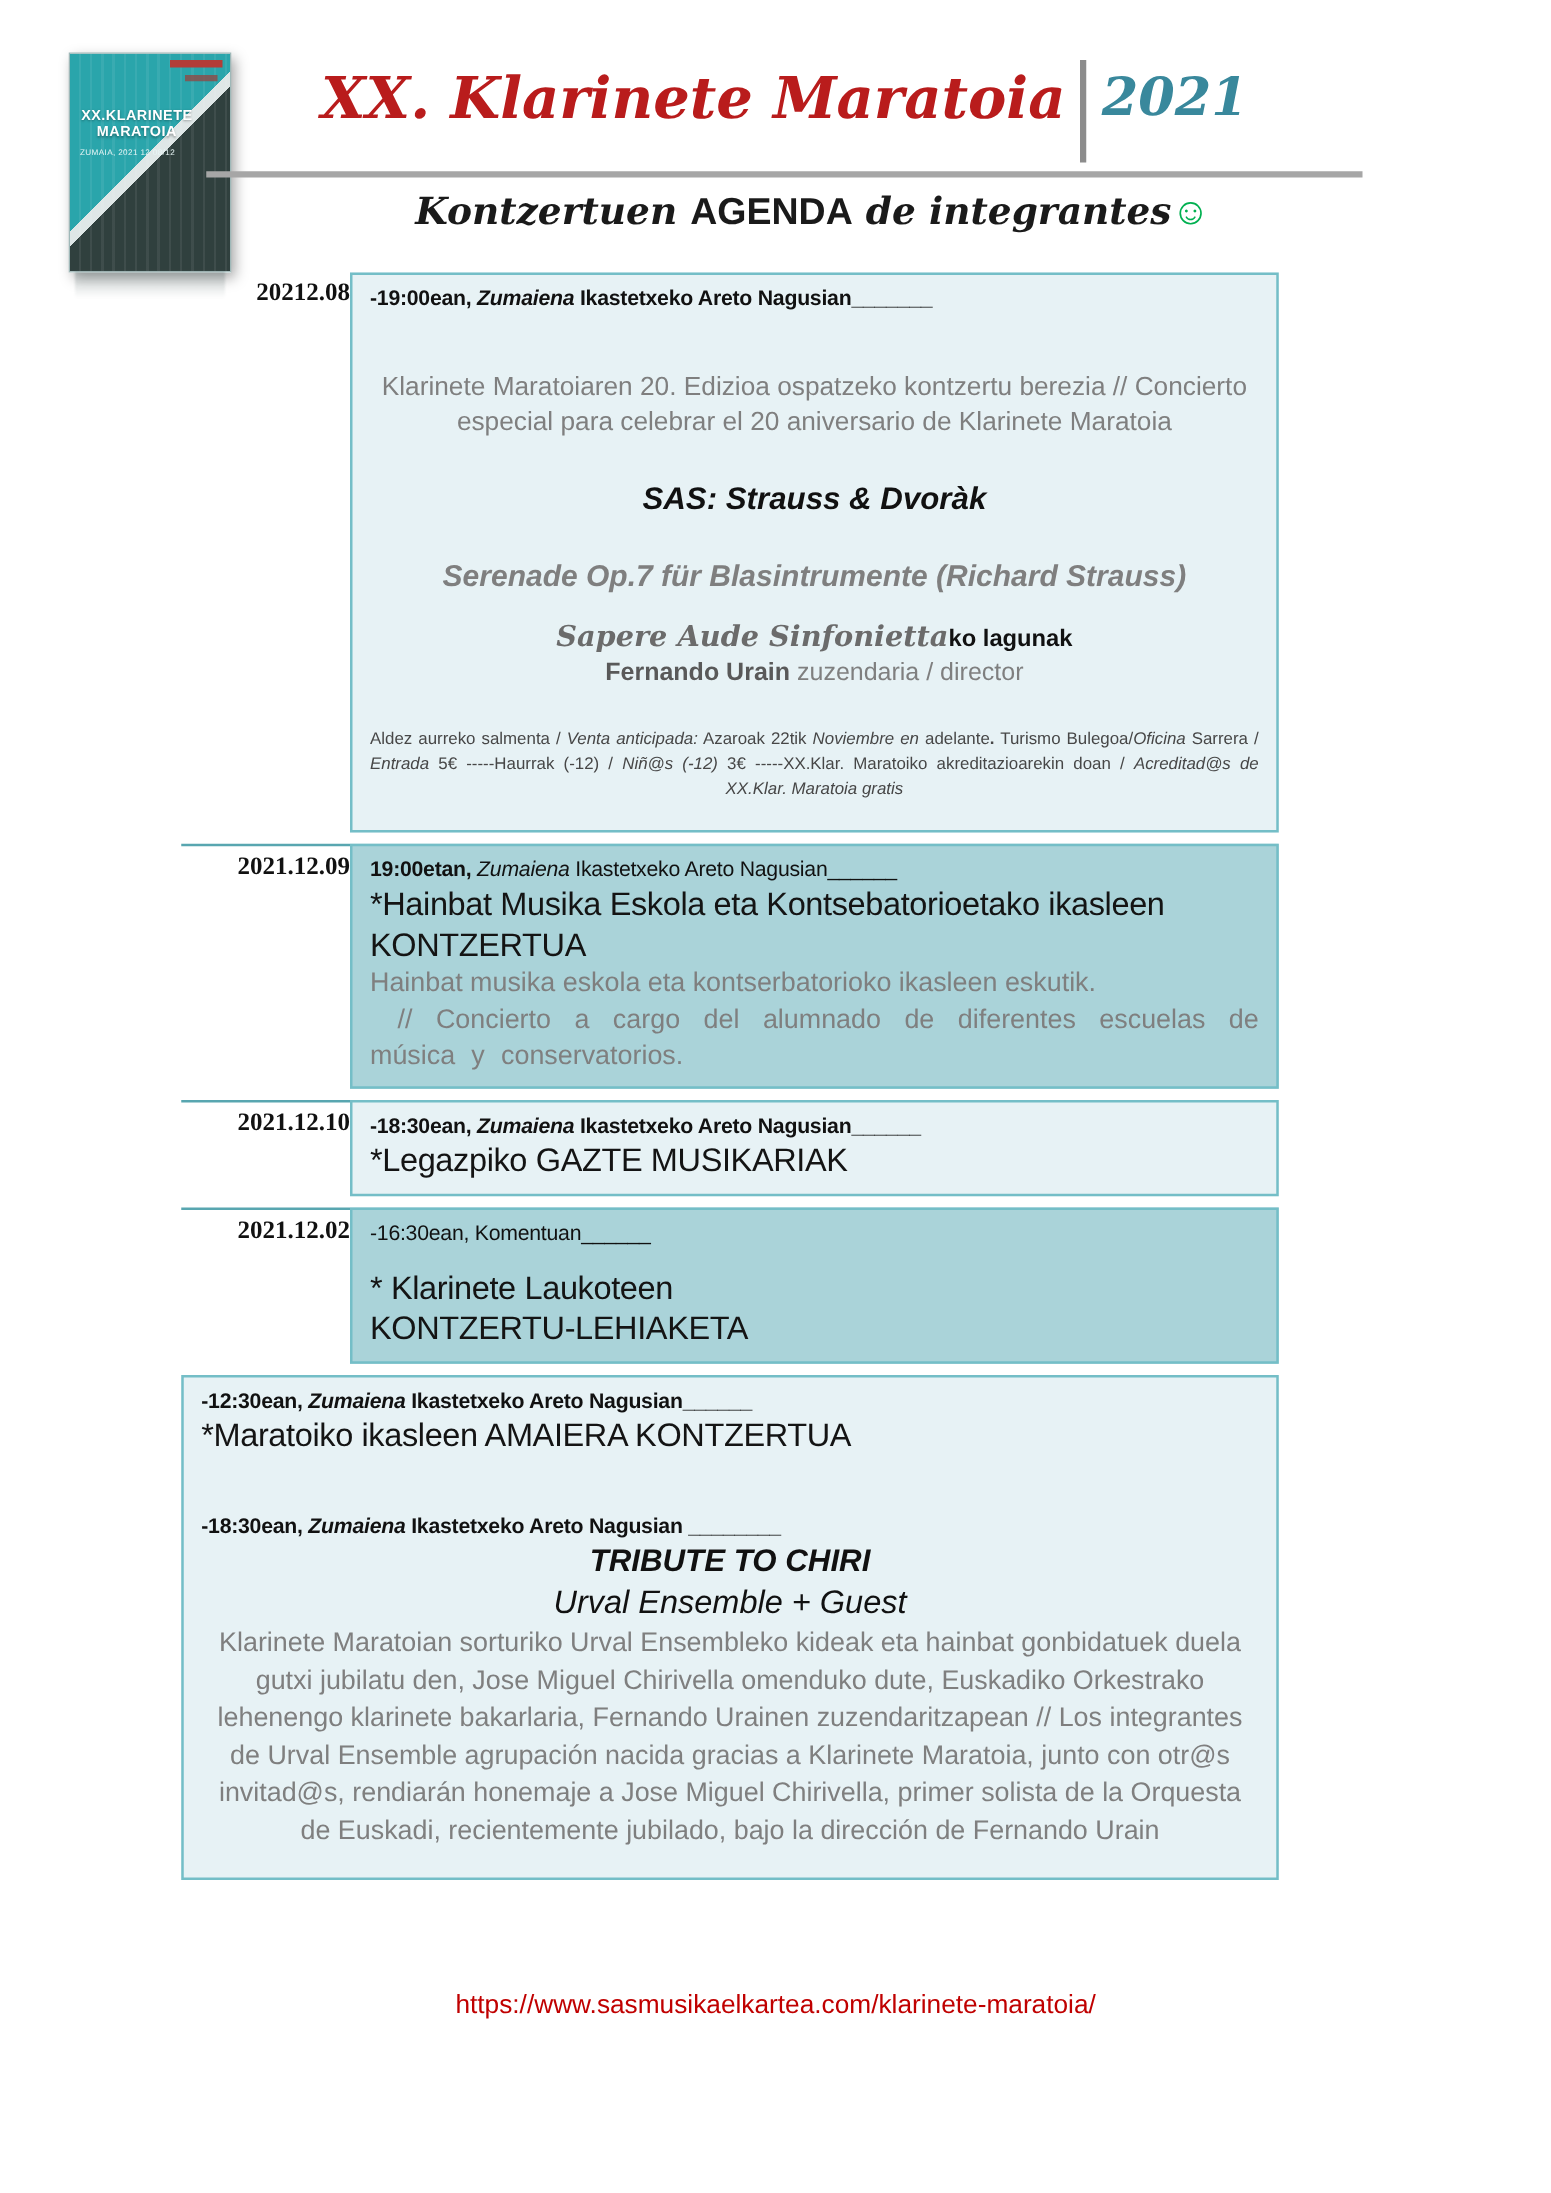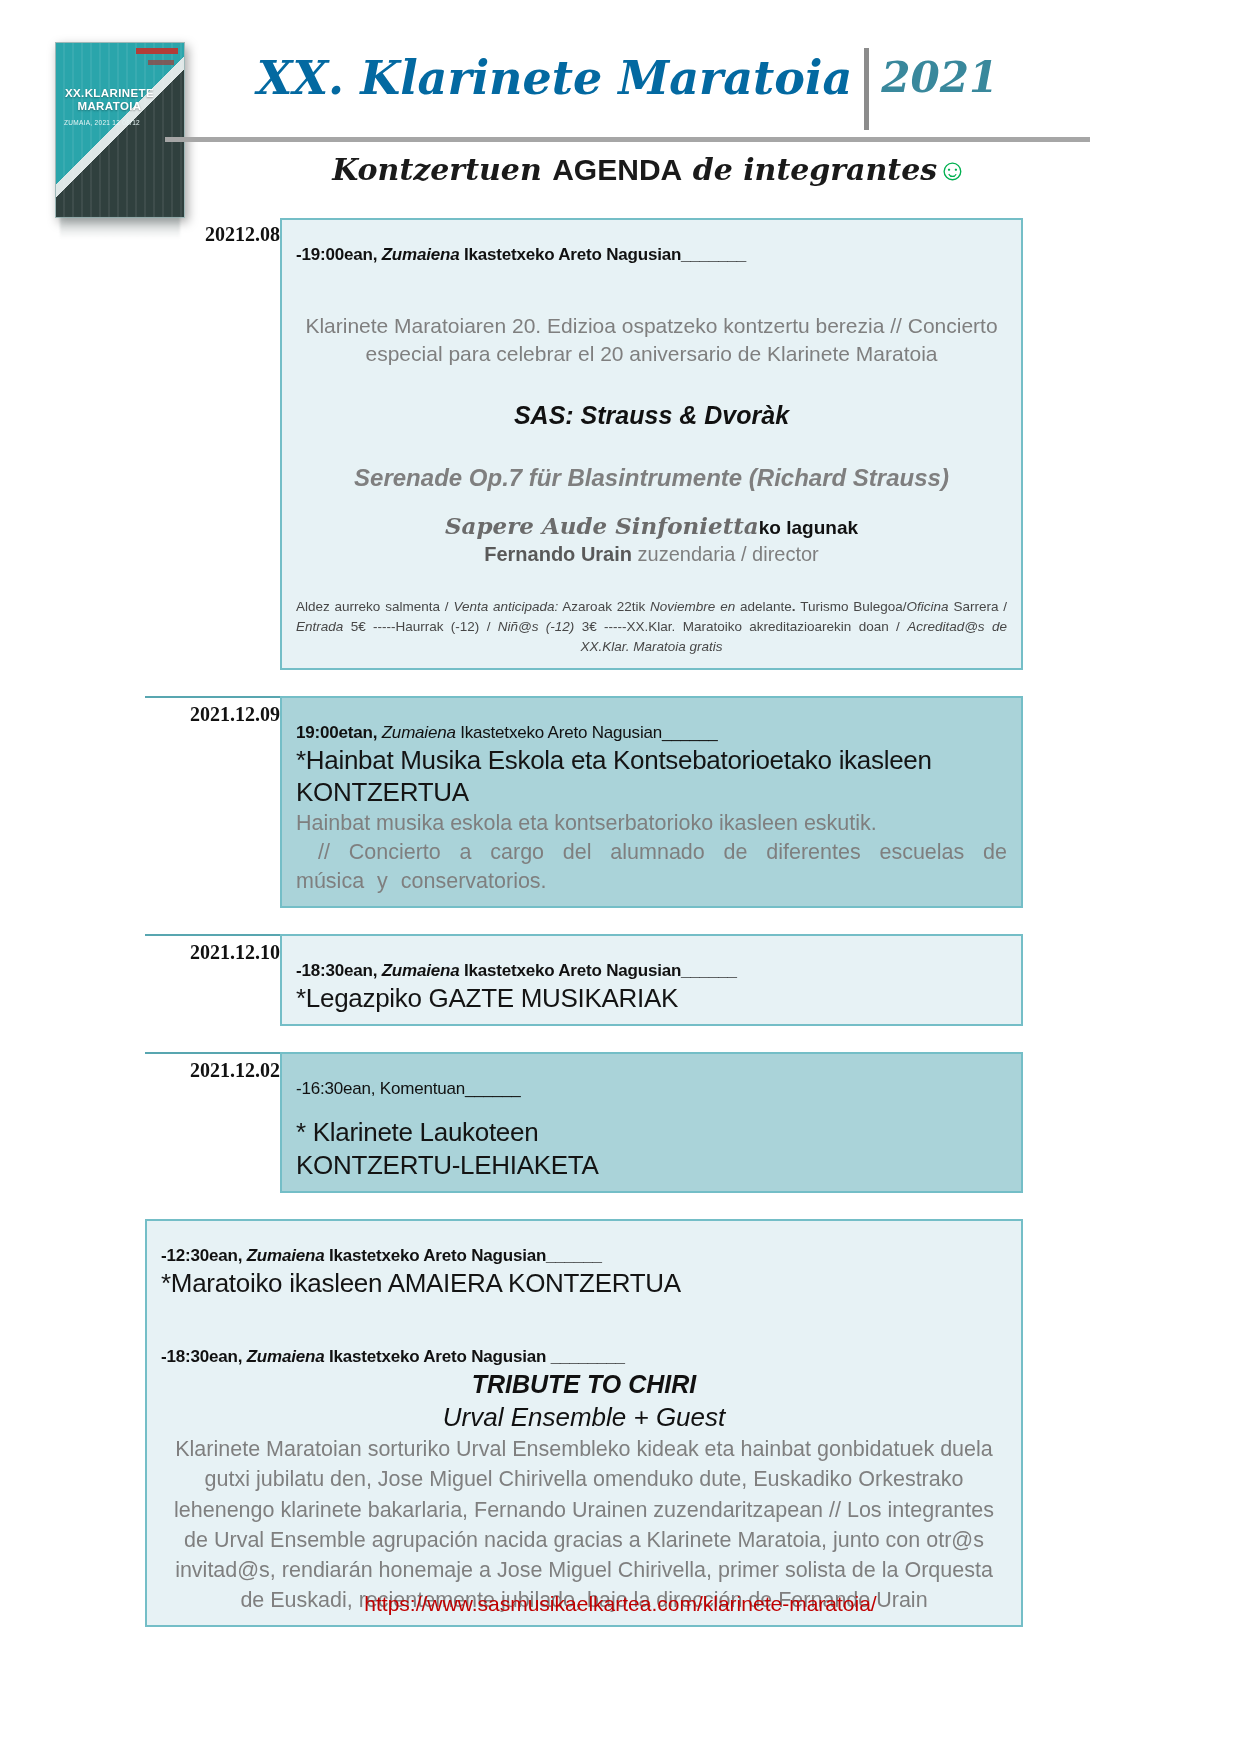--- a/index.html
+++ b/index.html
@@ -34,37 +34,37 @@
     background:linear-gradient(to bottom, rgba(90,110,110,.30), rgba(90,110,110,0));
     filter:blur(1px);}
   .poster-title{position:absolute;left:6px;top:44px;width:95px;color:#ffffff;font-weight:bold;
     font-size:11.5px;line-height:1.15;text-align:center;letter-spacing:.4px;text-shadow:0 1px 2px rgba(0,0,0,.35);}
   .poster-sub{position:absolute;left:8px;top:76px;width:80px;color:#e8f6f6;font-size:6.5px;text-align:left;letter-spacing:.3px;}
   .poster-logo{position:absolute;right:6px;top:5px;width:42px;height:6px;background:#b23d38;}
   .poster-logo2{position:absolute;right:10px;top:17px;width:26px;height:5px;background:#8f4a46;opacity:.8;}
 
   
   .title-row{position:absolute;left:165px;top:48px;width:925px;display:flex;justify-content:center;align-items:flex-end;gap:12px;}
-  .doc-title{font-family:"DejaVu Serif", serif;font-style:italic;font-weight:bold;font-size:46px;line-height:1.1;color:#0369a1;}
+  .doc-title{font-family:"DejaVu Serif", serif;font-style:italic;font-weight:bold;font-size:46px;line-height:1.1;color:#b91c1c;}
   .title-bar{width:5px;height:82px;background:#8c8c8c;margin-bottom:-26px;}
   .doc-year{font-family:"DejaVu Serif", serif;font-style:italic;font-weight:bold;font-size:42px;color:var(--accent-teal);margin-bottom:2px;}
   .title-rule{position:absolute;left:165px;top:137px;width:925px;height:5px;background:var(--rule-gray);}
   .subtitle{position:absolute;left:280px;top:150px;width:740px;text-align:center;font-size:30px;line-height:1.3;white-space:nowrap;}
   .subtitle .script{font-family:"DejaVu Serif", serif;font-style:italic;font-weight:bold;}
   .subtitle .agenda{font-weight:bold;font-family:"Liberation Sans", sans-serif;}
   .subtitle .smiley{color:var(--smiley-green);font-weight:bold;}
 
   
   .events{position:absolute;left:145px;top:218px;width:878px;}
   .event-row{display:flex;align-items:stretch;}
-  .event-row + .event-row{margin-top:26px;}
+  .event-row + .event-row{margin-top:9px;}
   .date-cell{width:135px;flex:0 0 135px;padding-top:5px;text-align:right;
     font-family:"Liberation Serif", serif;font-weight:bold;font-size:20px;color:#111;}
   .event-row + .event-row .date-cell{border-top:2px solid var(--divider-teal);}
-  .event-box{flex:1;border:2px solid var(--box-border);background:var(--box-bg-light);padding:24px 14px 10px;}
+  .event-box{flex:1;border:2px solid var(--box-border);background:var(--box-bg-light);padding:8px 14px 10px;}
   .event-row:nth-child(2) .event-box,
   .event-row:nth-child(4) .event-box{background:var(--box-bg-dark);}
   .event-row:nth-child(1) .event-box{min-height:448px;}
   .event-row:nth-child(2) .event-box{min-height:178px;}
   .event-row:nth-child(3) .event-box{min-height:74px;}
   .event-row:nth-child(4) .event-box{min-height:92px;}
   .event-row:nth-child(5) .event-box{min-height:404px;}
 
   
   .blk{line-height:1.3;}

